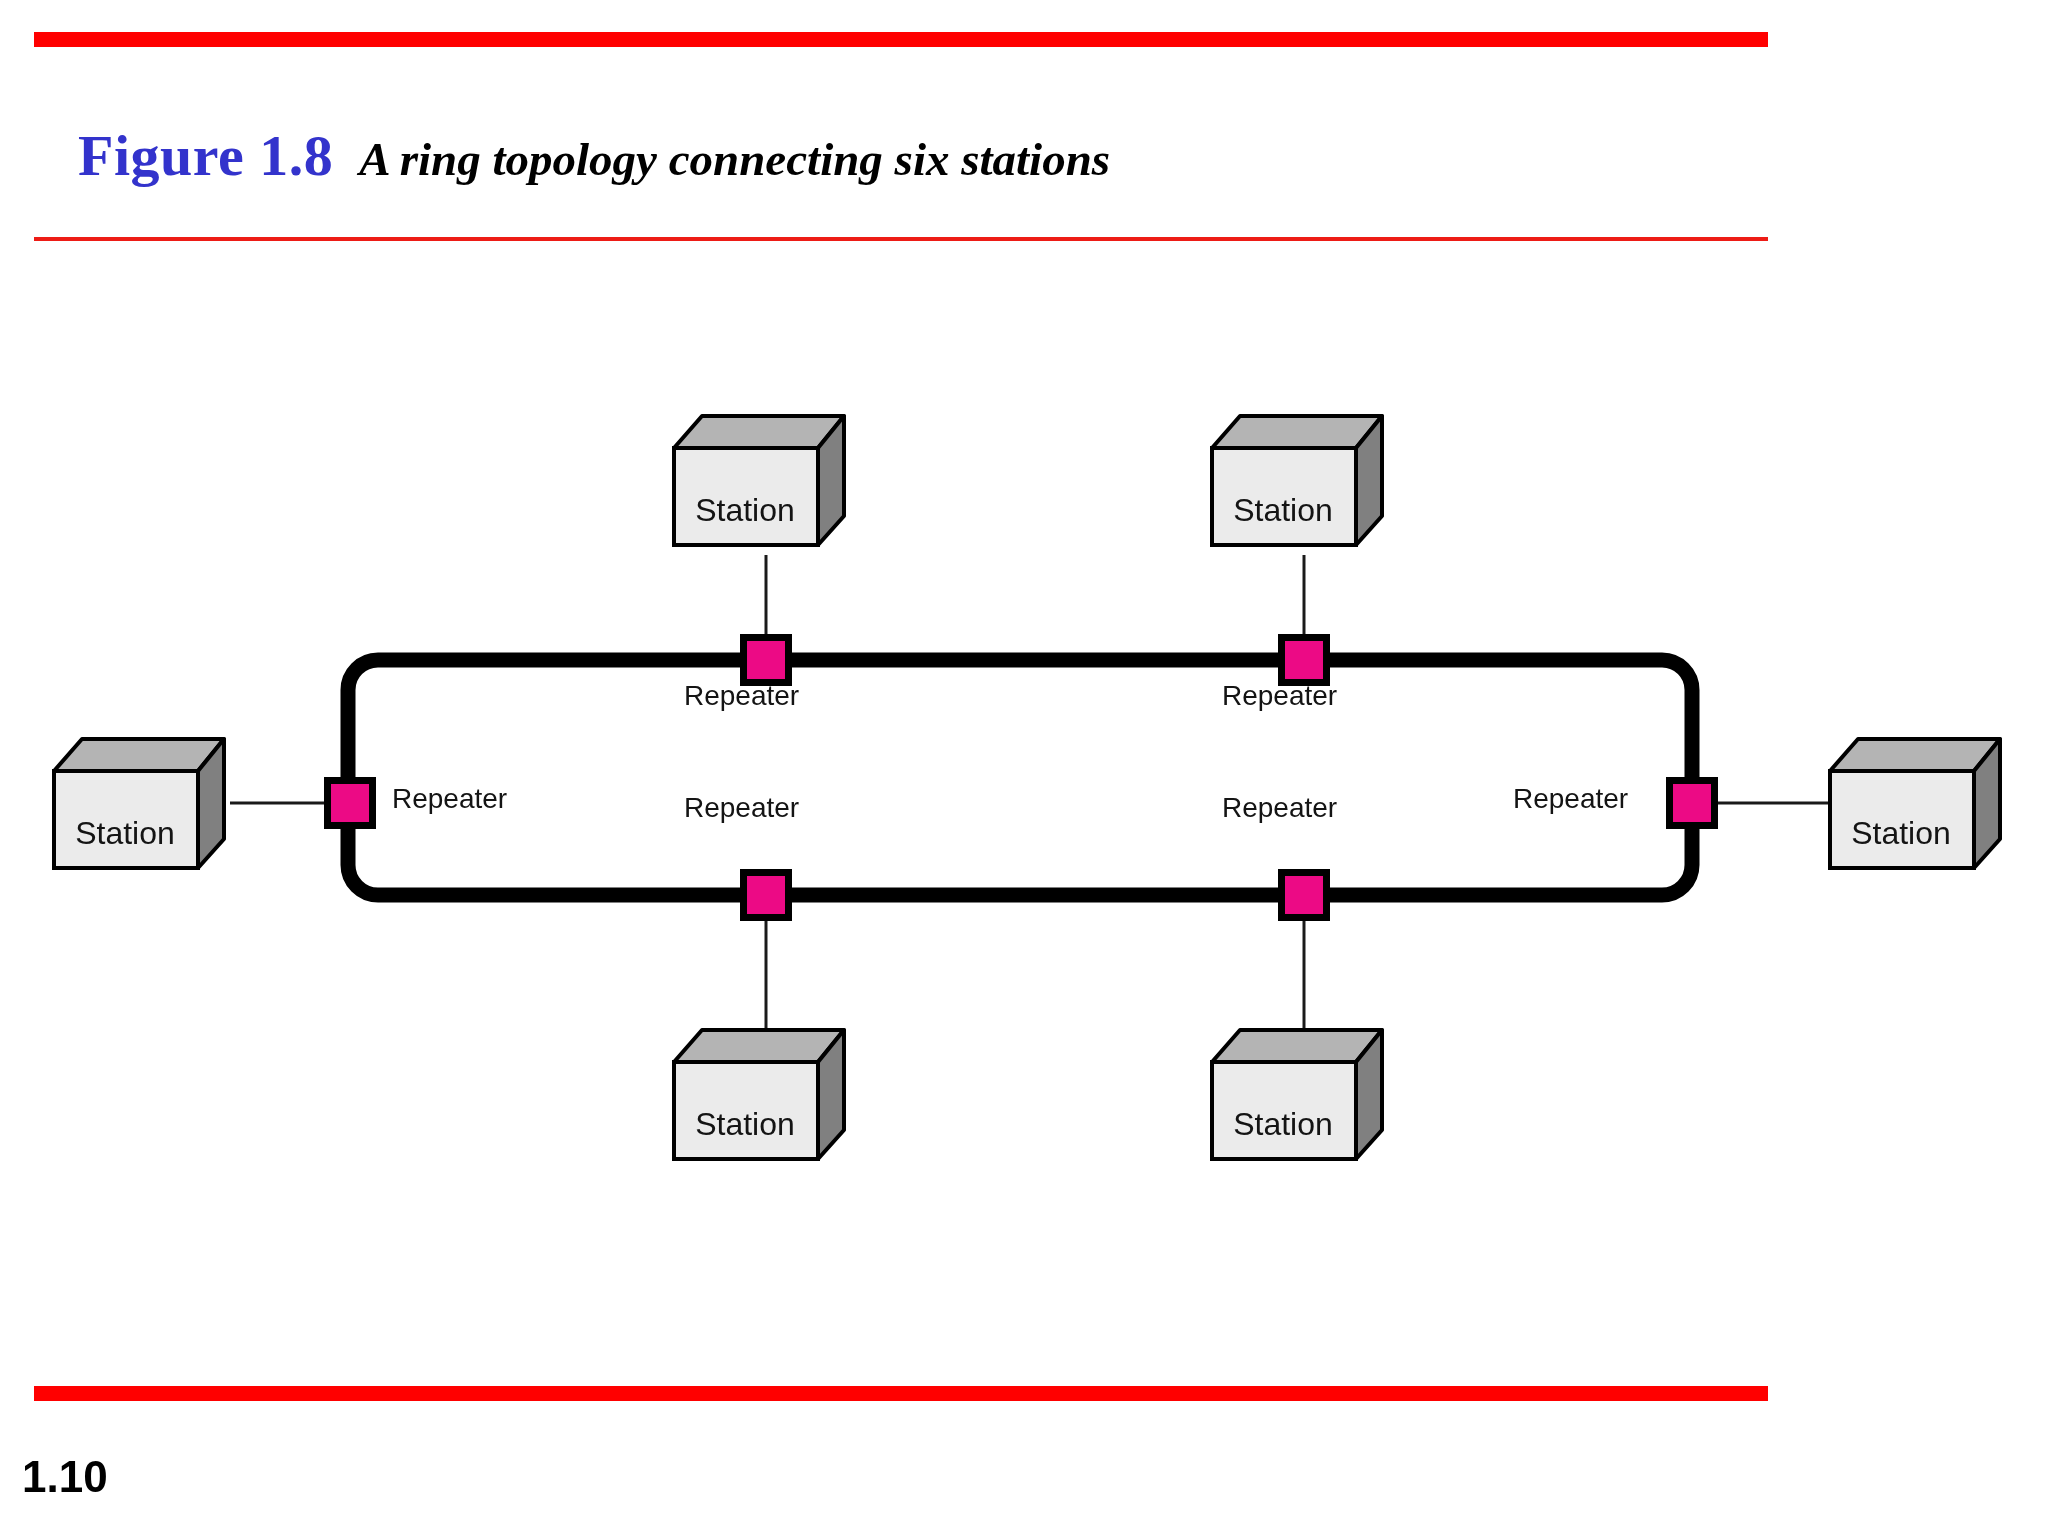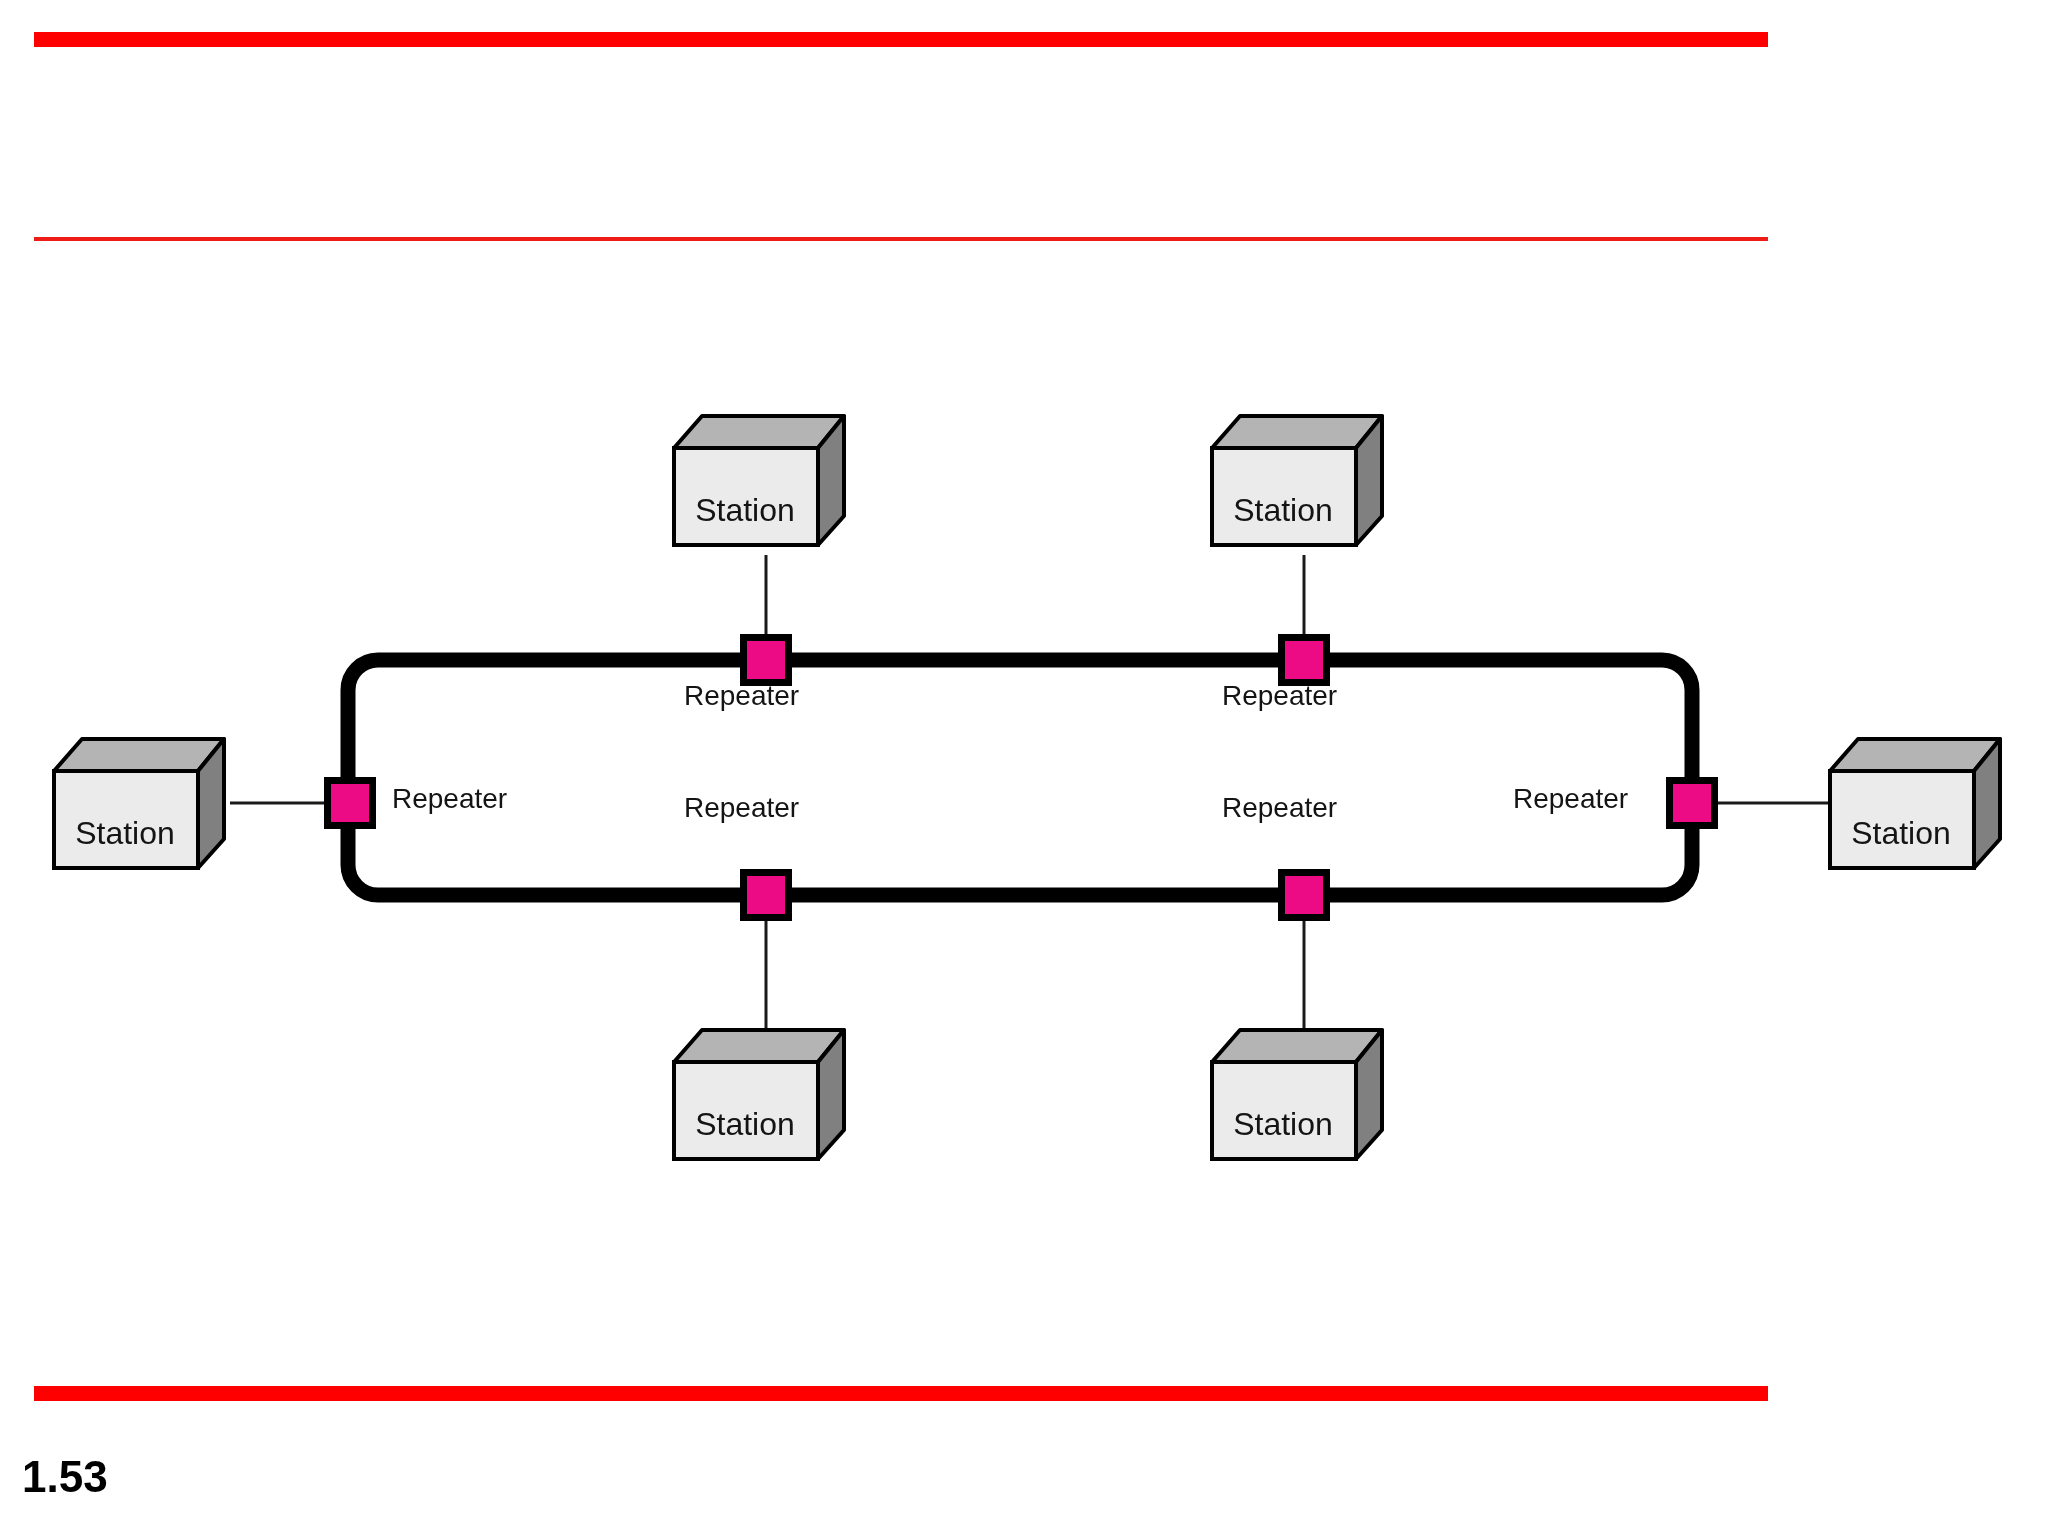--- a/index.html
+++ b/index.html
@@ -96,20 +96,24 @@
     white-space:nowrap;
   }
 </style>
 </head>
 <body>
 
 <div class="slide">
 
   <div class="rule-thick top"></div>
 
+  <div class="title-row">
+    <span class="fig-num">Figure 1.8</span>
+    <span class="fig-caption">A ring topology connecting six stations</span>
+  </div>
 
   <div class="rule-thin"></div>
 
   <div class="diagram">
 
     <svg width="2048" height="1100" viewBox="0 0 2048 1100">
 
       <rect x="348" y="390" width="1344" height="235" rx="30" ry="30" fill="none" stroke="#000000" stroke-width="15"></rect>
 
       <line x1="766" y1="285" x2="766" y2="392" stroke="#1a1a1a" stroke-width="3"></line>
@@ -194,15 +198,15 @@
       <div class="lbl">Station</div>
     </div>
 
     <div class="repeater" style="left:324px;top:507px;"></div>
     <div class="rep-label" style="left:392px;top:513px;">Repeater</div>
 
   </div>
 
   <div class="rule-thick bottom"></div>
 
-  <div class="page-num">1.53</div>
+  <div class="page-num">1.10</div>
 
 </div>
 
 </body></html>

